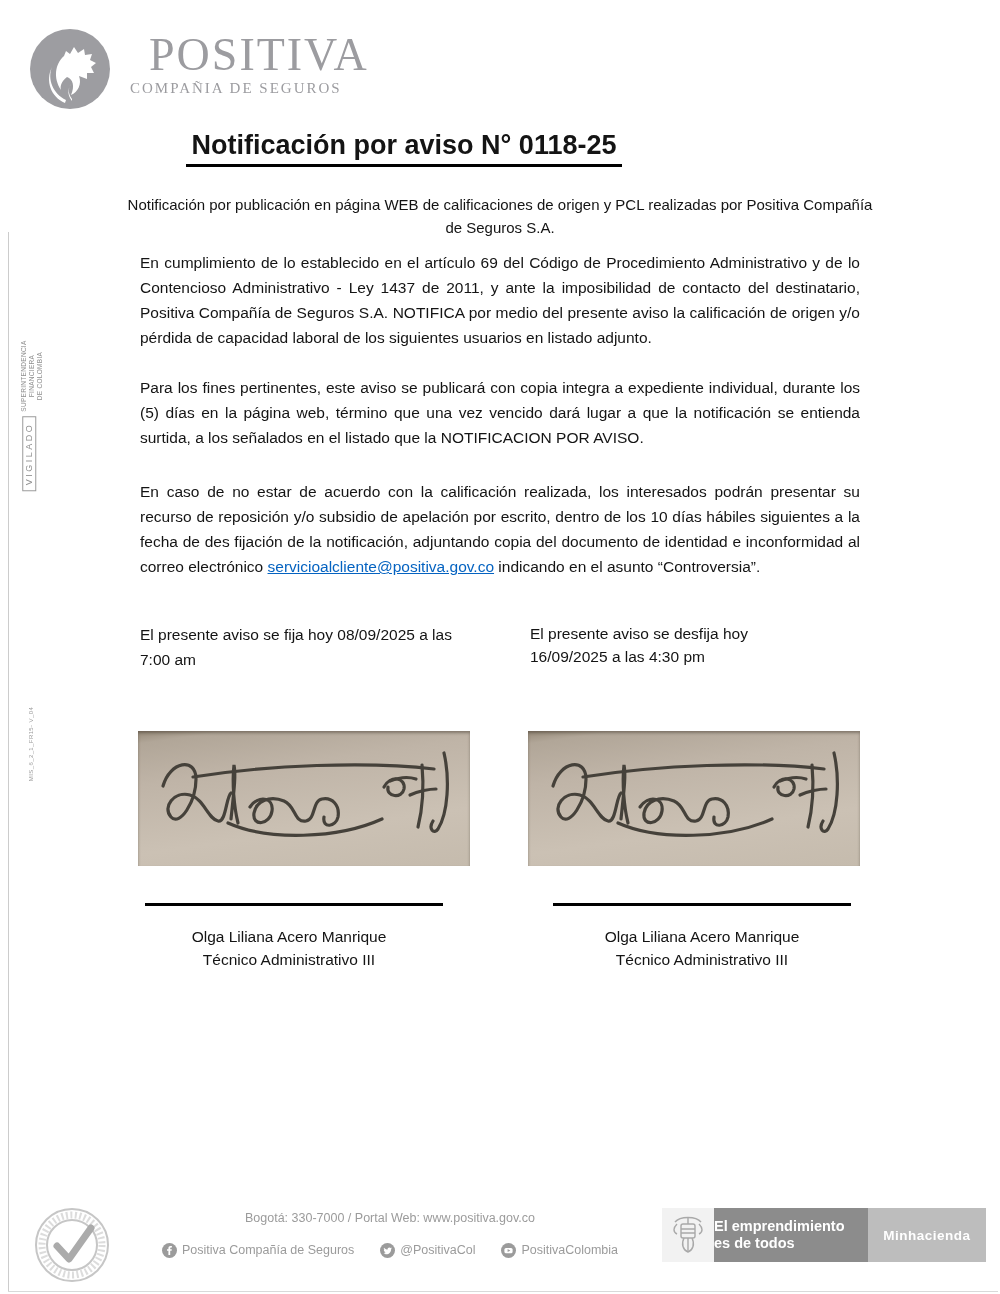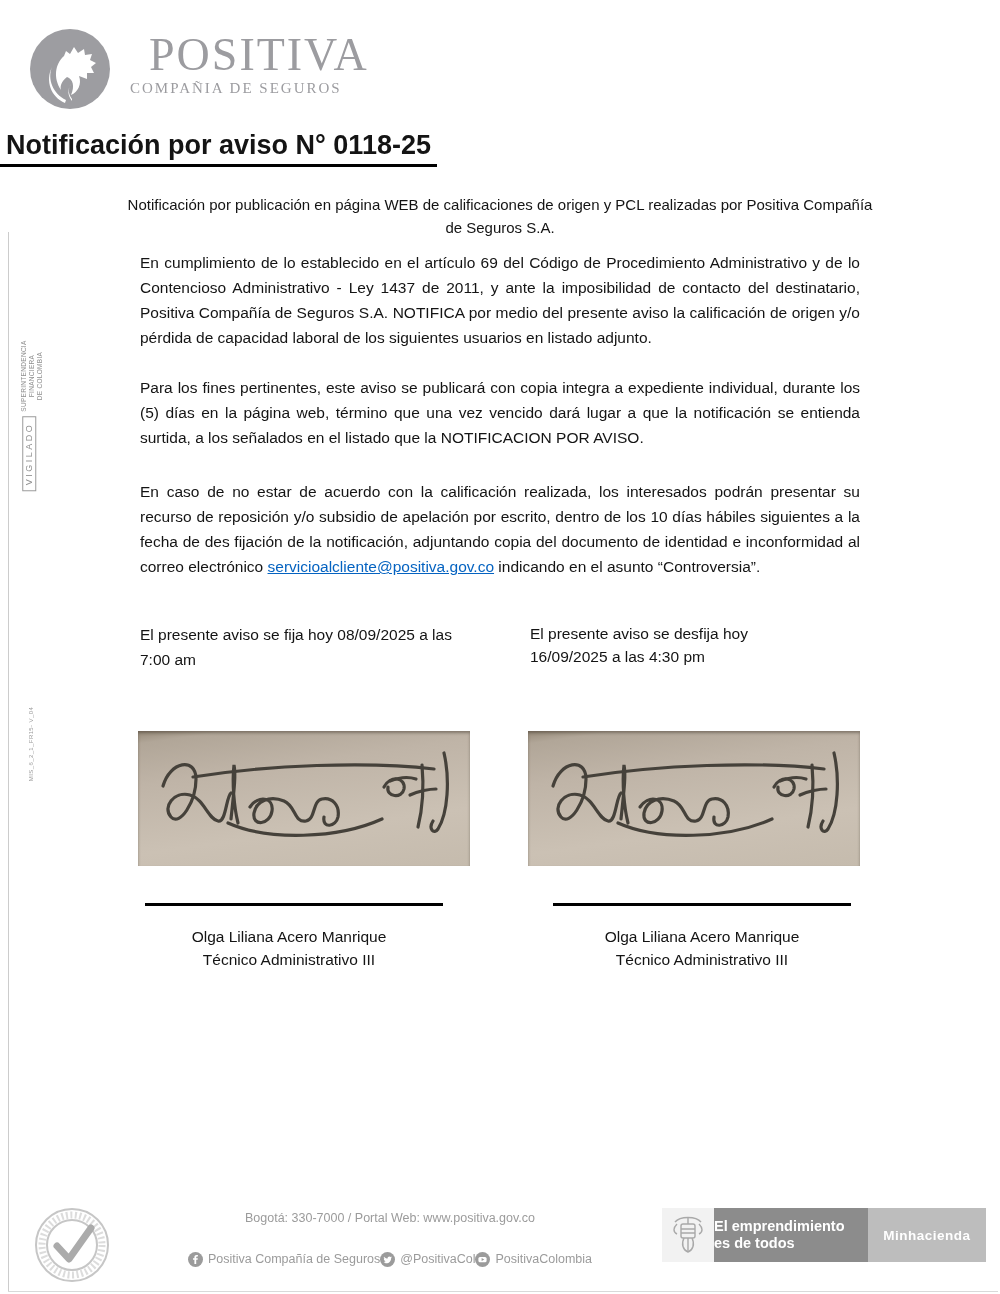--- a/index.html
+++ b/index.html
@@ -22,21 +22,21 @@
 
   
   .sf-reg{left:-14px;top:364px;width:92px;text-align:center;transform:rotate(-90deg);
     font-size:6.5px;line-height:8px;color:#8f8f8f;letter-spacing:.3px;}
   .vigilado{left:-8px;top:447px;transform:rotate(-90deg);border:1px solid #9a9a9a;
     font-size:9px;letter-spacing:2.5px;color:#8f8f8f;padding:1px 5px;background:#fff;}
   .form-code{left:-14px;top:741px;width:90px;text-align:center;transform:rotate(-90deg);
     font-size:6px;color:#9a9a9a;letter-spacing:.4px;}
 
   
-  .title{left:0;top:130px;width:808px;text-align:left;}
+  .title{left:0;top:130px;width:808px;text-align:center;}
   .title span{display:inline-block;font-size:27px;font-weight:bold;
     border-bottom:3px solid #000;padding:0 6px 3px;}
   .subtitle{left:125px;top:193px;width:750px;text-align:center;font-size:15px;line-height:23px;}
   .para{left:140px;width:720px;text-align:justify;font-size:15.5px;line-height:25px;}
   .p1{top:250px;} .p2{top:375px;} .p3{top:479px;}
   .email-link{color:#0563c1;text-decoration:underline;cursor:pointer;}
   .fija-left{left:140px;top:622px;width:335px;font-size:15.5px;line-height:25px;}
   .fija-right{left:530px;top:622px;width:262px;font-size:15.5px;line-height:23px;}
 
   
@@ -47,21 +47,21 @@
   .sig-line{top:903px;width:298px;height:3px;background:#000;}
   .sig-line-left{left:145px;} .sig-line-right{left:553px;}
   .sig-name{top:925px;width:310px;text-align:center;font-size:15.5px;line-height:23px;}
   .sig-name-left{left:134px;} .sig-name-right{left:547px;}
 
   
   .seal{left:33px;top:1206px;}
   .footer-text{left:115px;top:1208px;width:550px;text-align:center;
     font-size:12.5px;line-height:21px;color:#9b9b9b;}
   .footer-text b{color:#8f8f8f;}
-  .social-row{display:flex;justify-content:center;align-items:flex-start;margin-top:20px;}
+  .social-row{display:flex;justify-content:center;align-items:flex-start;gap:26px;margin-top:11px;}
   .social-item{display:flex;align-items:center;gap:5px;color:#9b9b9b;font-size:12.5px;}
   .gov-arms{left:662px;top:1208px;width:52px;height:54px;background:#f2f2f2;
     display:flex;align-items:center;justify-content:center;}
   .gov-slogan{left:714px;top:1208px;width:154px;height:54px;background:#8c8c8c;
     display:flex;flex-direction:column;justify-content:center;
     box-sizing:border-box;color:#fff;font-weight:bold;font-size:14.5px;line-height:17px;}
   .gov-ministry{left:868px;top:1208px;width:118px;height:54px;background:#bdbdbd;
     display:flex;align-items:center;justify-content:center;color:#fff;
     font-weight:bold;font-size:13.5px;letter-spacing:.5px;}
 </style>

